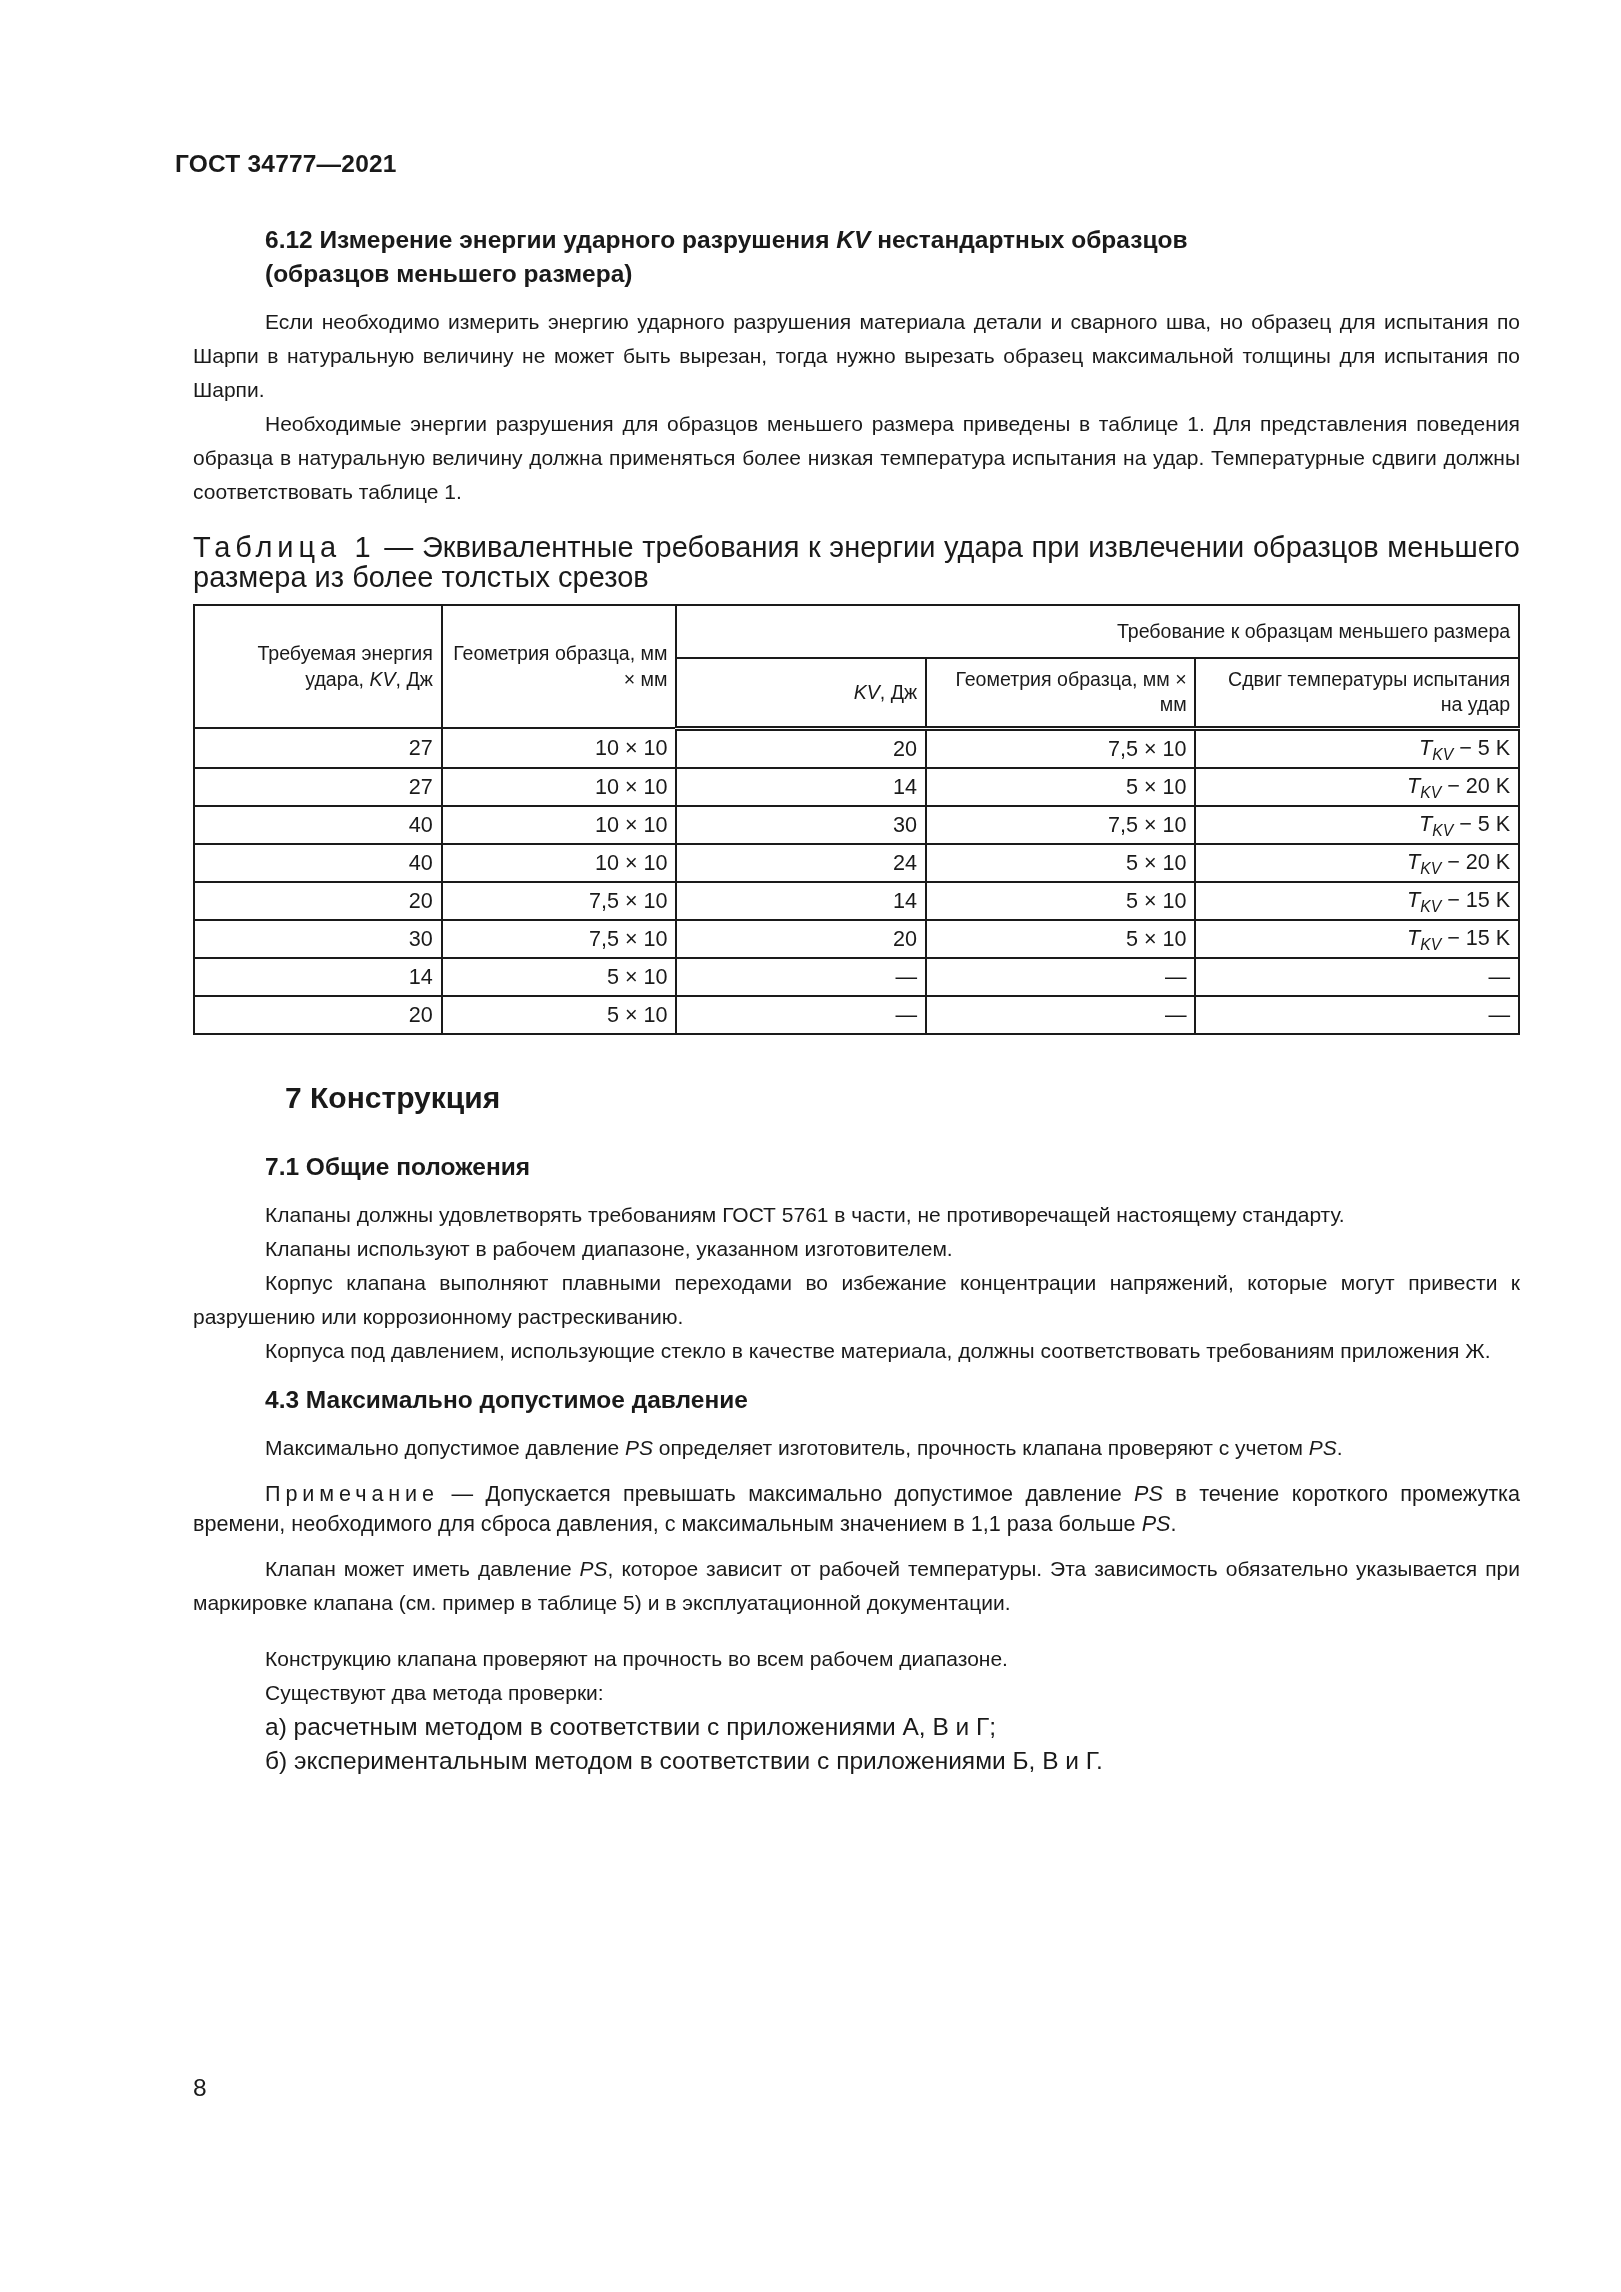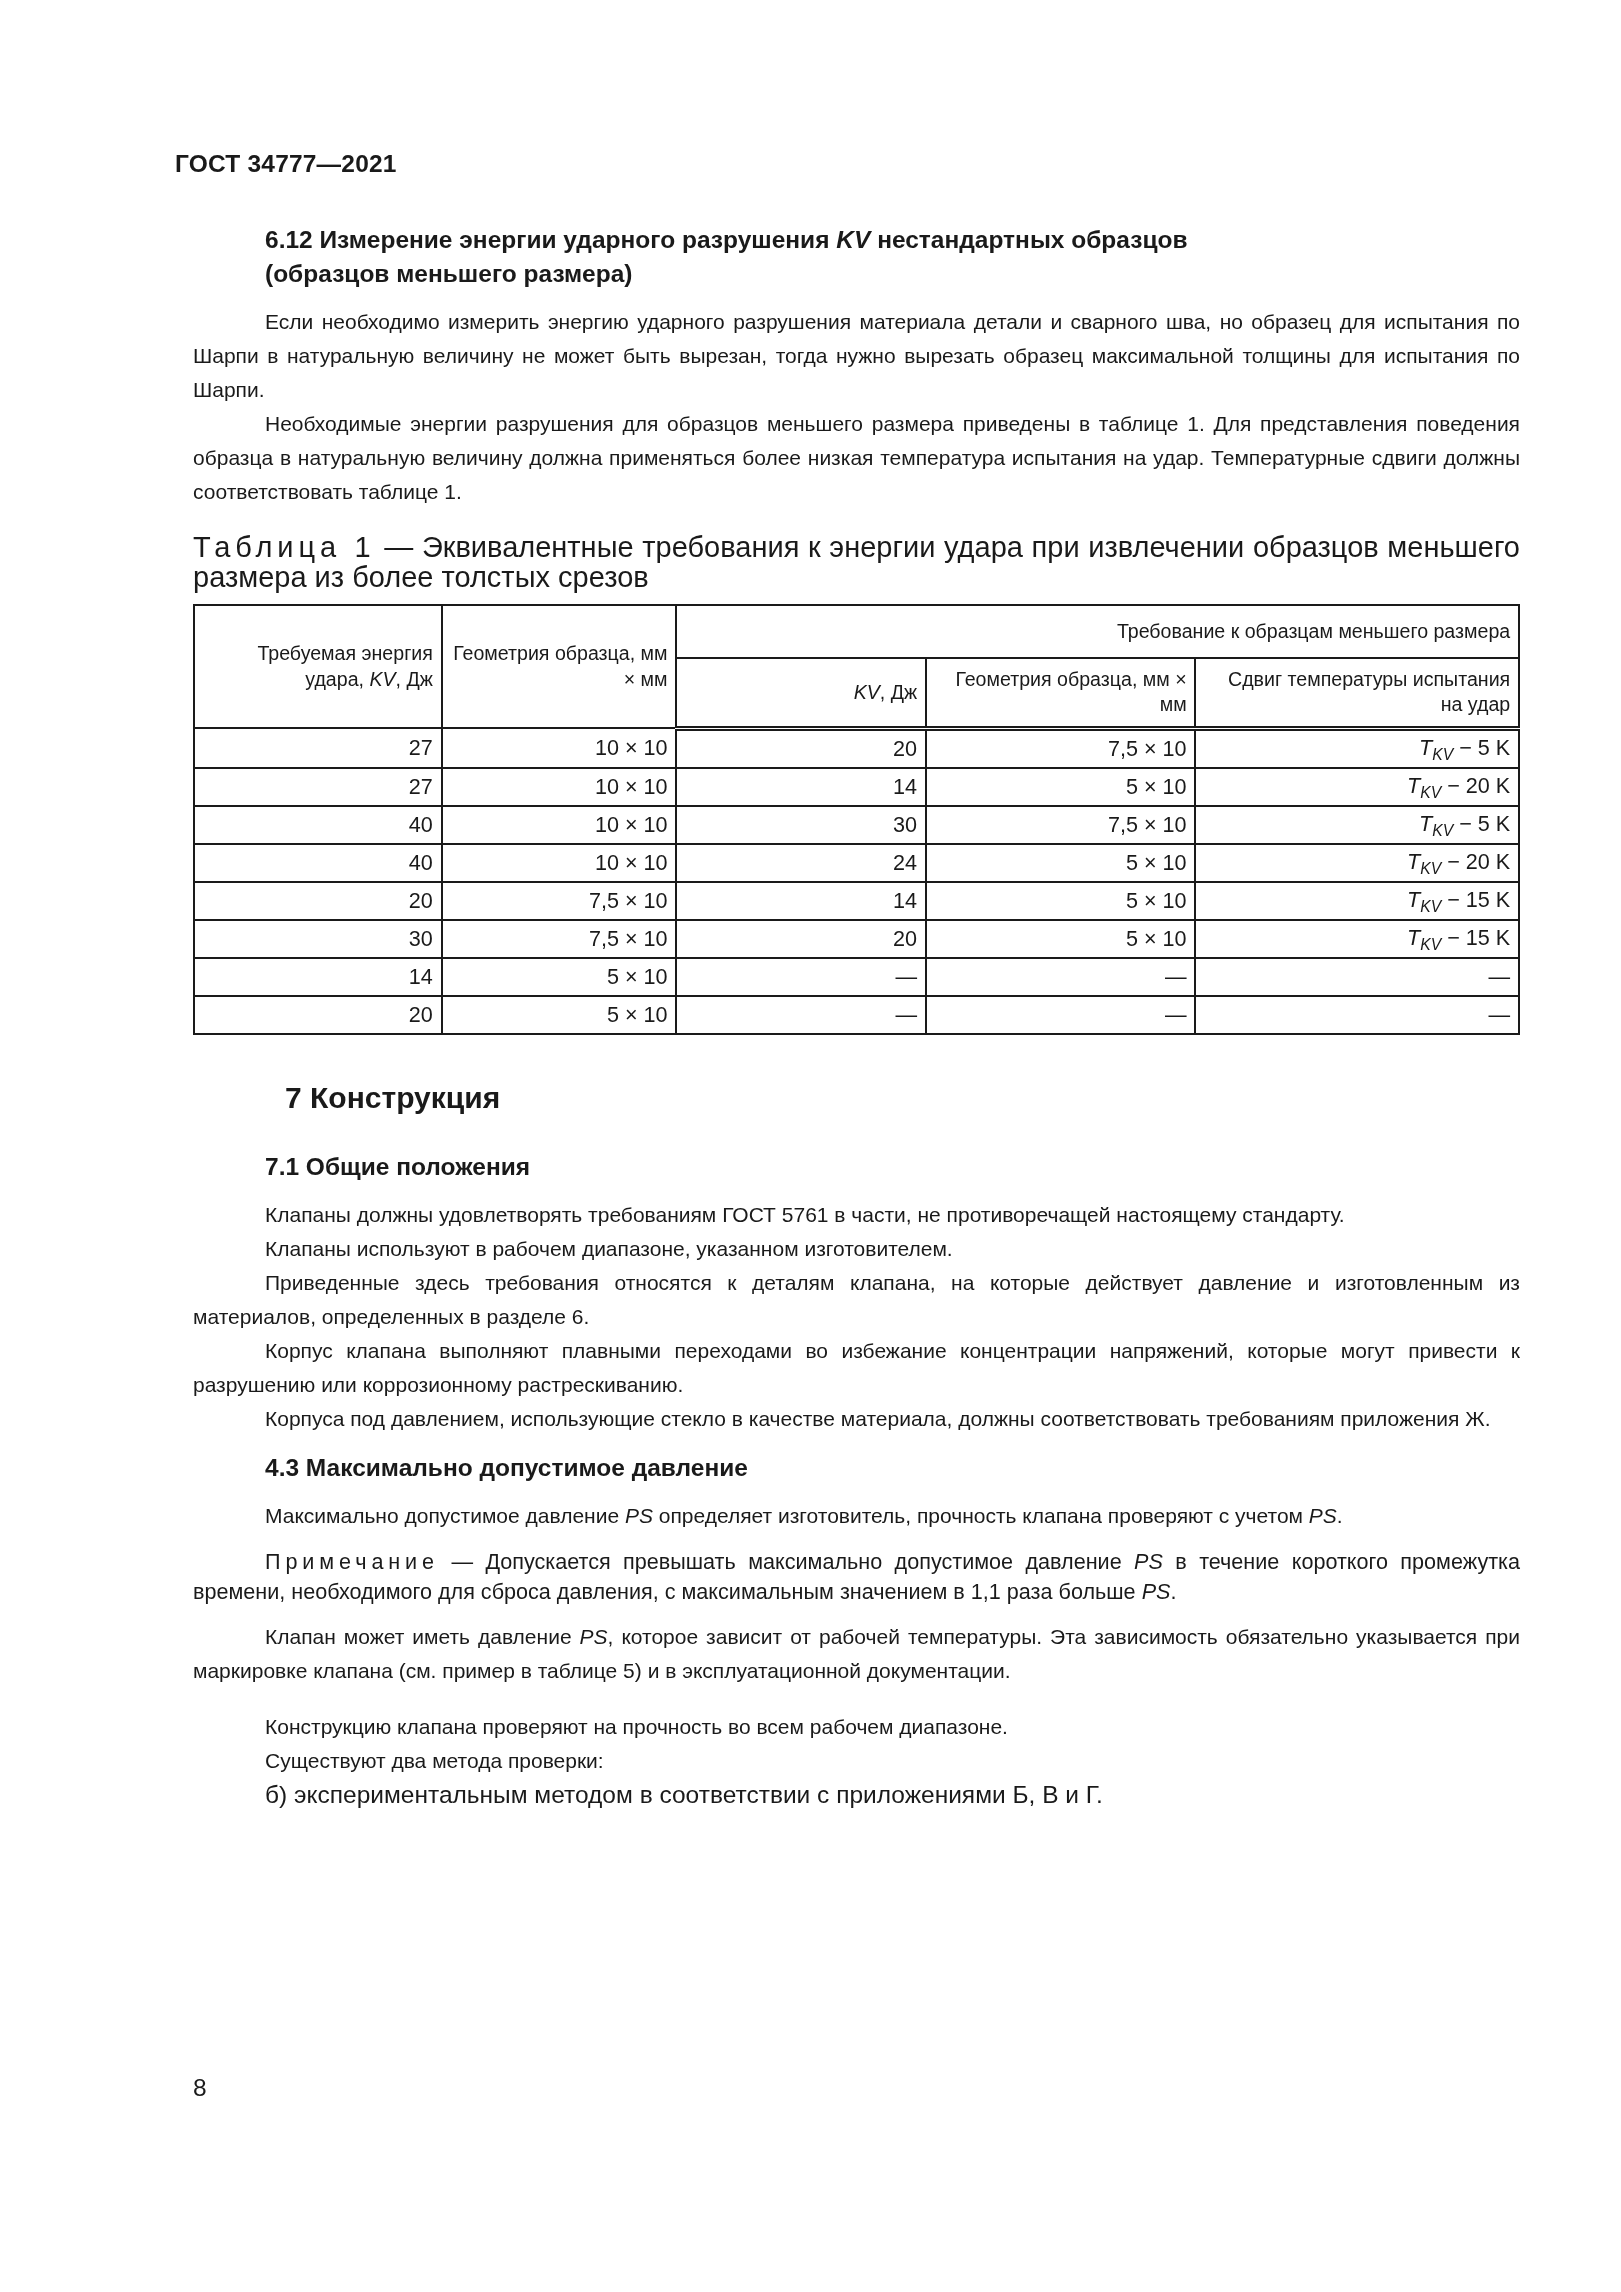--- a/index.html
+++ b/index.html
@@ -155,37 +155,37 @@
         </tbody>
     </table>
 
     <div style="height:43px"></div>
 
     <div class="h1">7  Конструкция</div>
 
     <div class="h2">7.1  Общие положения</div>
     <p class="p">Клапаны должны удовлетворять требованиям ГОСТ 5761 в части, не противоречащей настоящему стандарту.</p>
     <p class="p">Клапаны используют в рабочем диапазоне, указанном изготовителем.</p>
-    <p class="p">Приведенные здесь требования относятся к деталям клапана, на которые действует давление и изготовленным из материалов, определенных в разделе 6.</p>
     <p class="p">Корпус клапана выполняют плавными переходами во избежание концентрации напряжений, которые могут привести к разрушению или коррозионному растрескиванию.</p>
     <p class="p">Корпуса под давлением, использующие стекло в качестве материала, должны соответствовать требованиям приложения Ж.</p>
 
     <div style="height:15.7px"></div>
     <div class="h2">4.3  Максимально допустимое давление</div>
     <p class="p">
       <span>Максимально допустимое давление </span><span class="it">PS</span><span> определяет изготовитель, прочность клапана проверяют с учетом </span><span class="it">PS</span><span>.</span>
     </p>
     <p class="note">
       <span class="spaced">Примечание</span><span> — Допускается превышать максимально допустимое давление </span><span class="it">PS</span><span> в течение короткого промежутка времени, необходимого для сброса давления, с максимальным значением в 1,1 раза больше </span><span class="it">PS</span><span>.</span>
     </p>
     <p class="p">
       <span>Клапан может иметь давление </span><span class="it">PS</span><span>, которое зависит от рабочей температуры. Эта зависимость обязательно указывается при маркировке клапана (см. пример в таблице 5) и в эксплуатационной документации.</span>
     </p>
 
     <div style="height:21.6px"></div>
     <p class="p noindent">Конструкцию клапана проверяют на прочность во всем рабочем диапазоне.</p>
     <p class="p noindent">Существуют два метода проверки:</p>
+    <div class="list-item">а)  расчетным методом в соответствии с приложениями А, В и Г;</div>
     <div class="list-item">б)  экспериментальным методом в соответствии с приложениями Б, В и Г.</div>
   </div>
 
   <div class="page-num">8</div>
 </div>
 
 
 </body></html>

